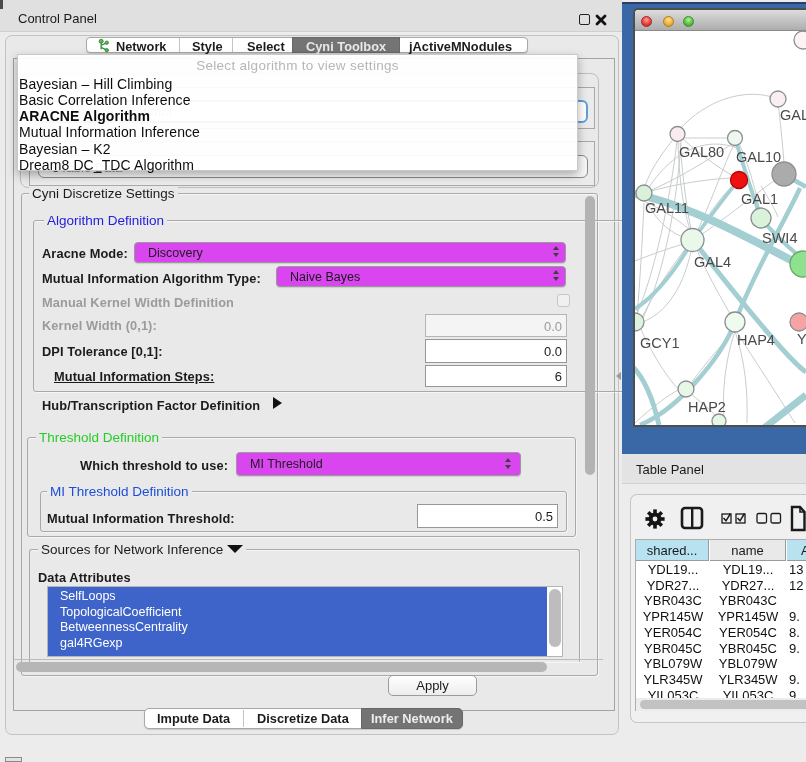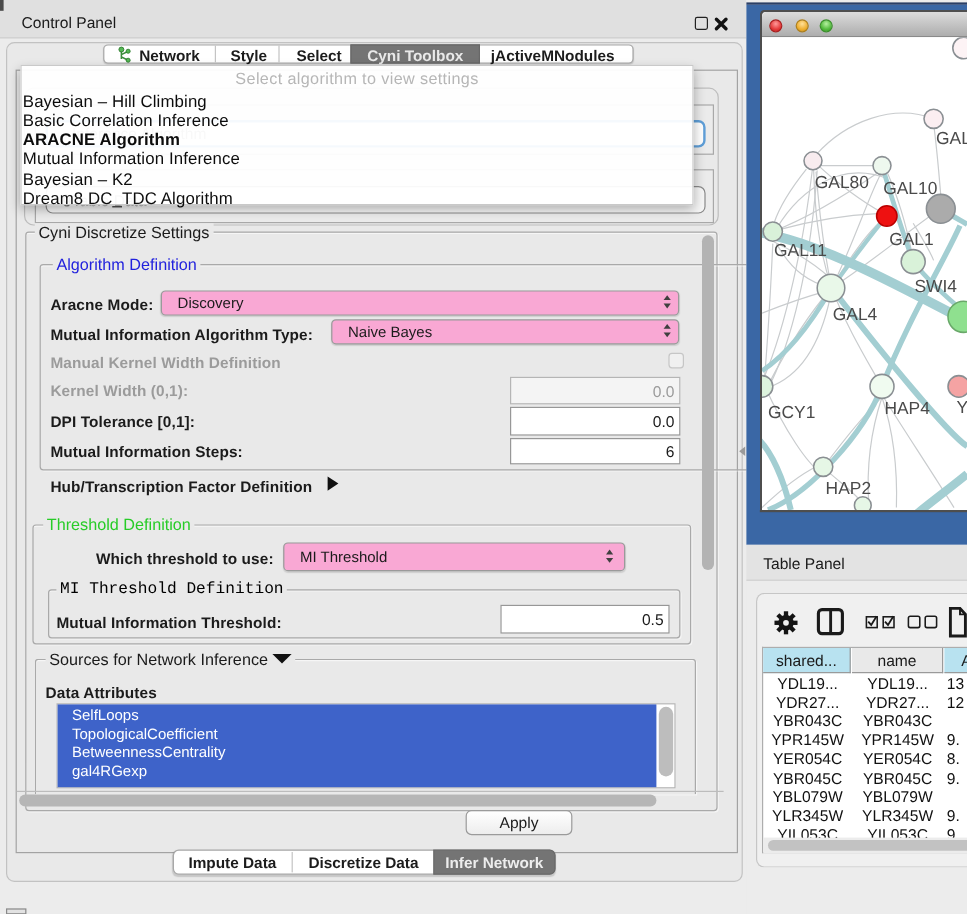--- a/index.html
+++ b/index.html
@@ -4,21 +4,21 @@
 <style>
 * { margin:0; padding:0; box-sizing:border-box; }
 html,body { width:806px; height:762px; overflow:hidden; background:#ececec;
   font-family:"Liberation Sans", sans-serif; }
 .abs { position:absolute; }
 #stage { position:relative; width:806px; height:762px; }
 .lbl { font-size:12.8px; font-weight:bold; color:#1b1b1b; white-space:nowrap; letter-spacing:0.1px; }
 .dis { color:#9b9b9b; }
 .inp { background:#fff; border:1px solid #979797; font-size:13px; color:#1b1b1b;
   text-align:right; padding:2px 4px 0 0; }
-.combo { background:#f9a8d4; border:1px solid #9a9a9a; border-radius:4px;
+.combo { background:#d946ef; border:1px solid #9a9a9a; border-radius:4px;
   font-size:12.5px; color:#1b1b1b; padding:3px 0 0 13px; box-shadow:0 1px 1px rgba(0,0,0,0.12); }
 .updn { position:absolute; width:6px; }
 .updn:before { content:""; position:absolute; left:0; top:0;
   border-left:3px solid transparent; border-right:3px solid transparent;
   border-bottom:4.5px solid #3f3f3f; }
 .updn:after { content:""; position:absolute; left:0; top:6.5px;
   border-left:3px solid transparent; border-right:3px solid transparent;
   border-top:4.5px solid #3f3f3f; }
 .grp { position:absolute; border:1px solid #a9a9a9; border-radius:3px;
   box-shadow:inset 0 1px 0 rgba(255,255,255,0.6), 1px 1px 0 rgba(255,255,255,0.55); }
@@ -78,35 +78,35 @@
 <div class="updn" style="left:553px;top:246px;"></div>
 <div class="lbl abs" style="left:42px;top:271px;">Mutual Information Algorithm Type:</div>
 <div class="combo abs" style="left:276px;top:266px;width:290px;height:21px;">Naive Bayes</div>
 <div class="updn" style="left:553px;top:270px;"></div>
 <div class="lbl dis abs" style="left:42px;top:295px;">Manual Kernel Width Definition</div>
 <div class="abs" style="left:557px;top:294px;width:13px;height:13px;background:#f0f0f0;border:1px solid #c6c6c6;border-radius:3px;"></div>
 <div class="lbl dis abs" style="left:42px;top:318px;">Kernel Width (0,1):</div>
 <div class="inp abs" style="left:425px;top:314px;width:142px;height:23px;background:#f4f4f4;color:#9b9b9b;border-color:#b5b5b5;padding-top:4px;">0.0</div>
 <div class="lbl abs" style="left:42px;top:344px;">DPI Tolerance [0,1]:</div>
 <div class="inp abs" style="left:425px;top:339px;width:142px;height:24px;padding-top:4px;">0.0</div>
-<div class="lbl abs" style="left:42px;top:369px;">Mutual Information Steps:</div>
+<div class="lbl abs" style="left:54px;top:369px;text-decoration:underline;">Mutual Information Steps:</div>
 <div class="inp abs" style="left:425px;top:365px;width:142px;height:22px;padding-top:3px;">6</div>
 
 <div class="lbl abs" style="left:42px;top:398px;font-size:12.8px;font-weight:600;">Hub/Transcription Factor Definition</div>
 <div class="abs" style="left:273px;top:397px;width:0;height:0;border-top:6.5px solid transparent;border-bottom:6.5px solid transparent;border-left:9px solid #111;"></div>
 
 <div class="grp" style="left:27px;top:437px;width:549px;height:100px;">
   <div class="gtitle" style="left:8px;color:#27cc27;">Threshold Definition</div>
 </div>
 <div class="lbl abs" style="left:80px;top:458px;">Which threshold to use:</div>
 <div class="combo abs" style="left:236px;top:452px;width:285px;height:24px;padding-top:4px;">MI Threshold</div>
 <div class="updn" style="left:505px;top:458px;"></div>
 
 <div class="grp" style="left:40px;top:491px;width:527px;height:41px;">
-  <div class="gtitle" style="left:6px;color:#000000;font-family:Liberation Mono, monospace;">MI Threshold Definition</div>
+  <div class="gtitle" style="left:6px;color:#1d4ed8;">MI Threshold Definition</div>
 </div>
 <div class="lbl abs" style="left:47px;top:511px;">Mutual Information Threshold:</div>
 <div class="inp abs" style="left:417px;top:504px;width:141px;height:24px;padding-top:4px;">0.5</div>
 
 <div class="grp" style="left:29px;top:549px;width:551px;height:113px;border-bottom:none;border-bottom-left-radius:0;border-bottom-right-radius:0;">
   <div class="gtitle" style="left:8px;color:#1b1b1b;">Sources for Network Inference <span style="display:inline-block;width:0;height:0;border-left:8.5px solid transparent;border-right:8.5px solid transparent;border-top:8px solid #111;vertical-align:1px;"></span></div>
 </div>
 <div class="lbl abs" style="left:38px;top:570px;font-size:12.8px;">Data Attributes</div>
 <div class="abs" style="left:47px;top:586px;width:516px;height:71px;background:#fff;border:1px solid #b5b5b5;"></div>
 <div class="abs" style="left:48px;top:587px;width:499px;height:69px;background:#3e63c9;"></div>

